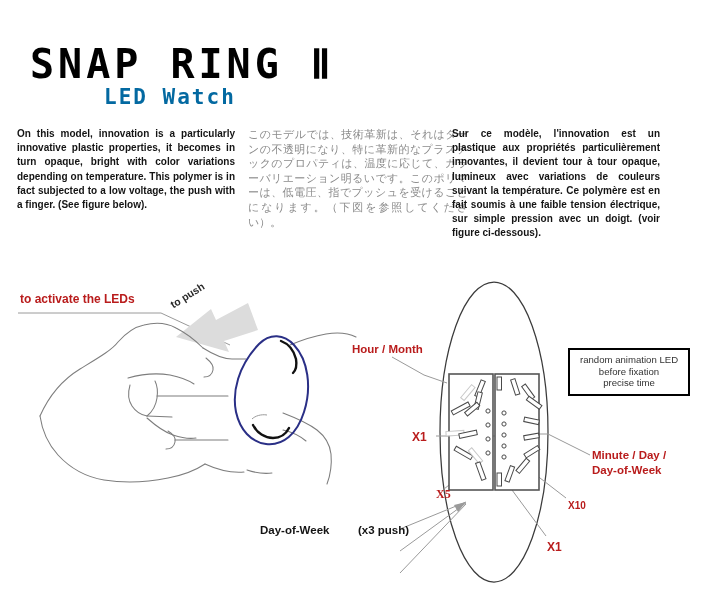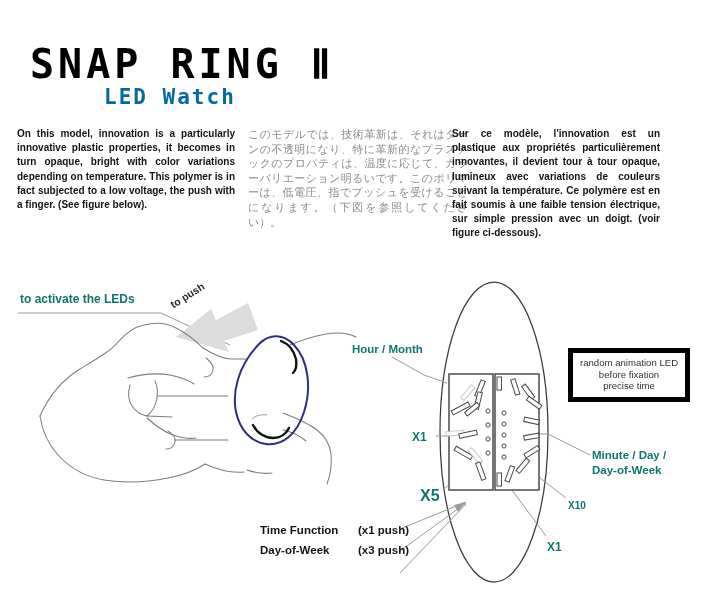--- a/index.html
+++ b/index.html
@@ -66,44 +66,44 @@
   #col-jp { left: 248px; width: 220px; color: #8b8b8b; font-weight: 400;
             font-size: 11px; line-height: 14.6px; }
   #col-fr { left: 452px; width: 208px; color: #141414; font-weight: 700; }
   .col p { margin: 0; }
 
   .lbl {
     position: absolute;
     font-family: "Liberation Sans", sans-serif;
     font-size: 11.5px;
     font-weight: 700;
-    color: #0f766e;
+    color: #b91c1c;
     white-space: nowrap;
   }
   .lbl-norm { font-weight: 600; }
 
   #lbl-activate { left: 20px;  top: 292px; font-size: 12px; }
   #lbl-topush {
     left: 168px; top: 300px;
     font-size: 10.5px; font-weight: 700; color: #2a2a2a;
     transform: rotate(-32deg);
     transform-origin: left top;
   }
   #lbl-hour     { left: 352px; top: 343px; font-size: 11.5px; }
   #lbl-minute   { left: 592px; top: 448px; font-size: 11.5px; line-height: 15px; }
   #lbl-x1-left  { left: 412px; top: 430px; font-size: 12px; }
-  #lbl-x5       { left: 420px; top: 487px; font-size: 16px; }
+  #lbl-x5       { left: 436px; top: 487px; font-size: 12px; font-family: Liberation Serif, serif; }
   #lbl-x10      { left: 568px; top: 500px; font-size: 10px; }
   #lbl-x1-bot   { left: 547px; top: 540px; font-size: 12px; }
 
   #note-box {
     position: absolute;
     left: 568px; top: 348px;
     width: 122px;
-    border: 5px solid #000000;
+    border: 2px solid #000000;
     background: #fff;
     font-family: "Liberation Sans", sans-serif;
     font-size: 9.6px;
     line-height: 11.6px;
     color: #333;
     text-align: center;
     padding: 4px 2px 5px 2px;
     box-sizing: border-box;
   }
 
@@ -280,20 +280,16 @@
 <div class="lbl" id="lbl-x1-bot">X1</div>
 
 <div id="note-box">
   <div>random animation LED</div>
   <div>before fixation</div>
   <div>precise time</div>
 </div>
 
 <div id="func-list">
   <div class="func-row">
-    <span class="func-name">Time Function</span>
-    <span class="func-push">(x1 push)</span>
-  </div>
-  <div class="func-row">
     <span class="func-name">Day-of-Week</span>
     <span class="func-push">(x3 push)</span>
   </div>
 </div>
 
 </body></html>

